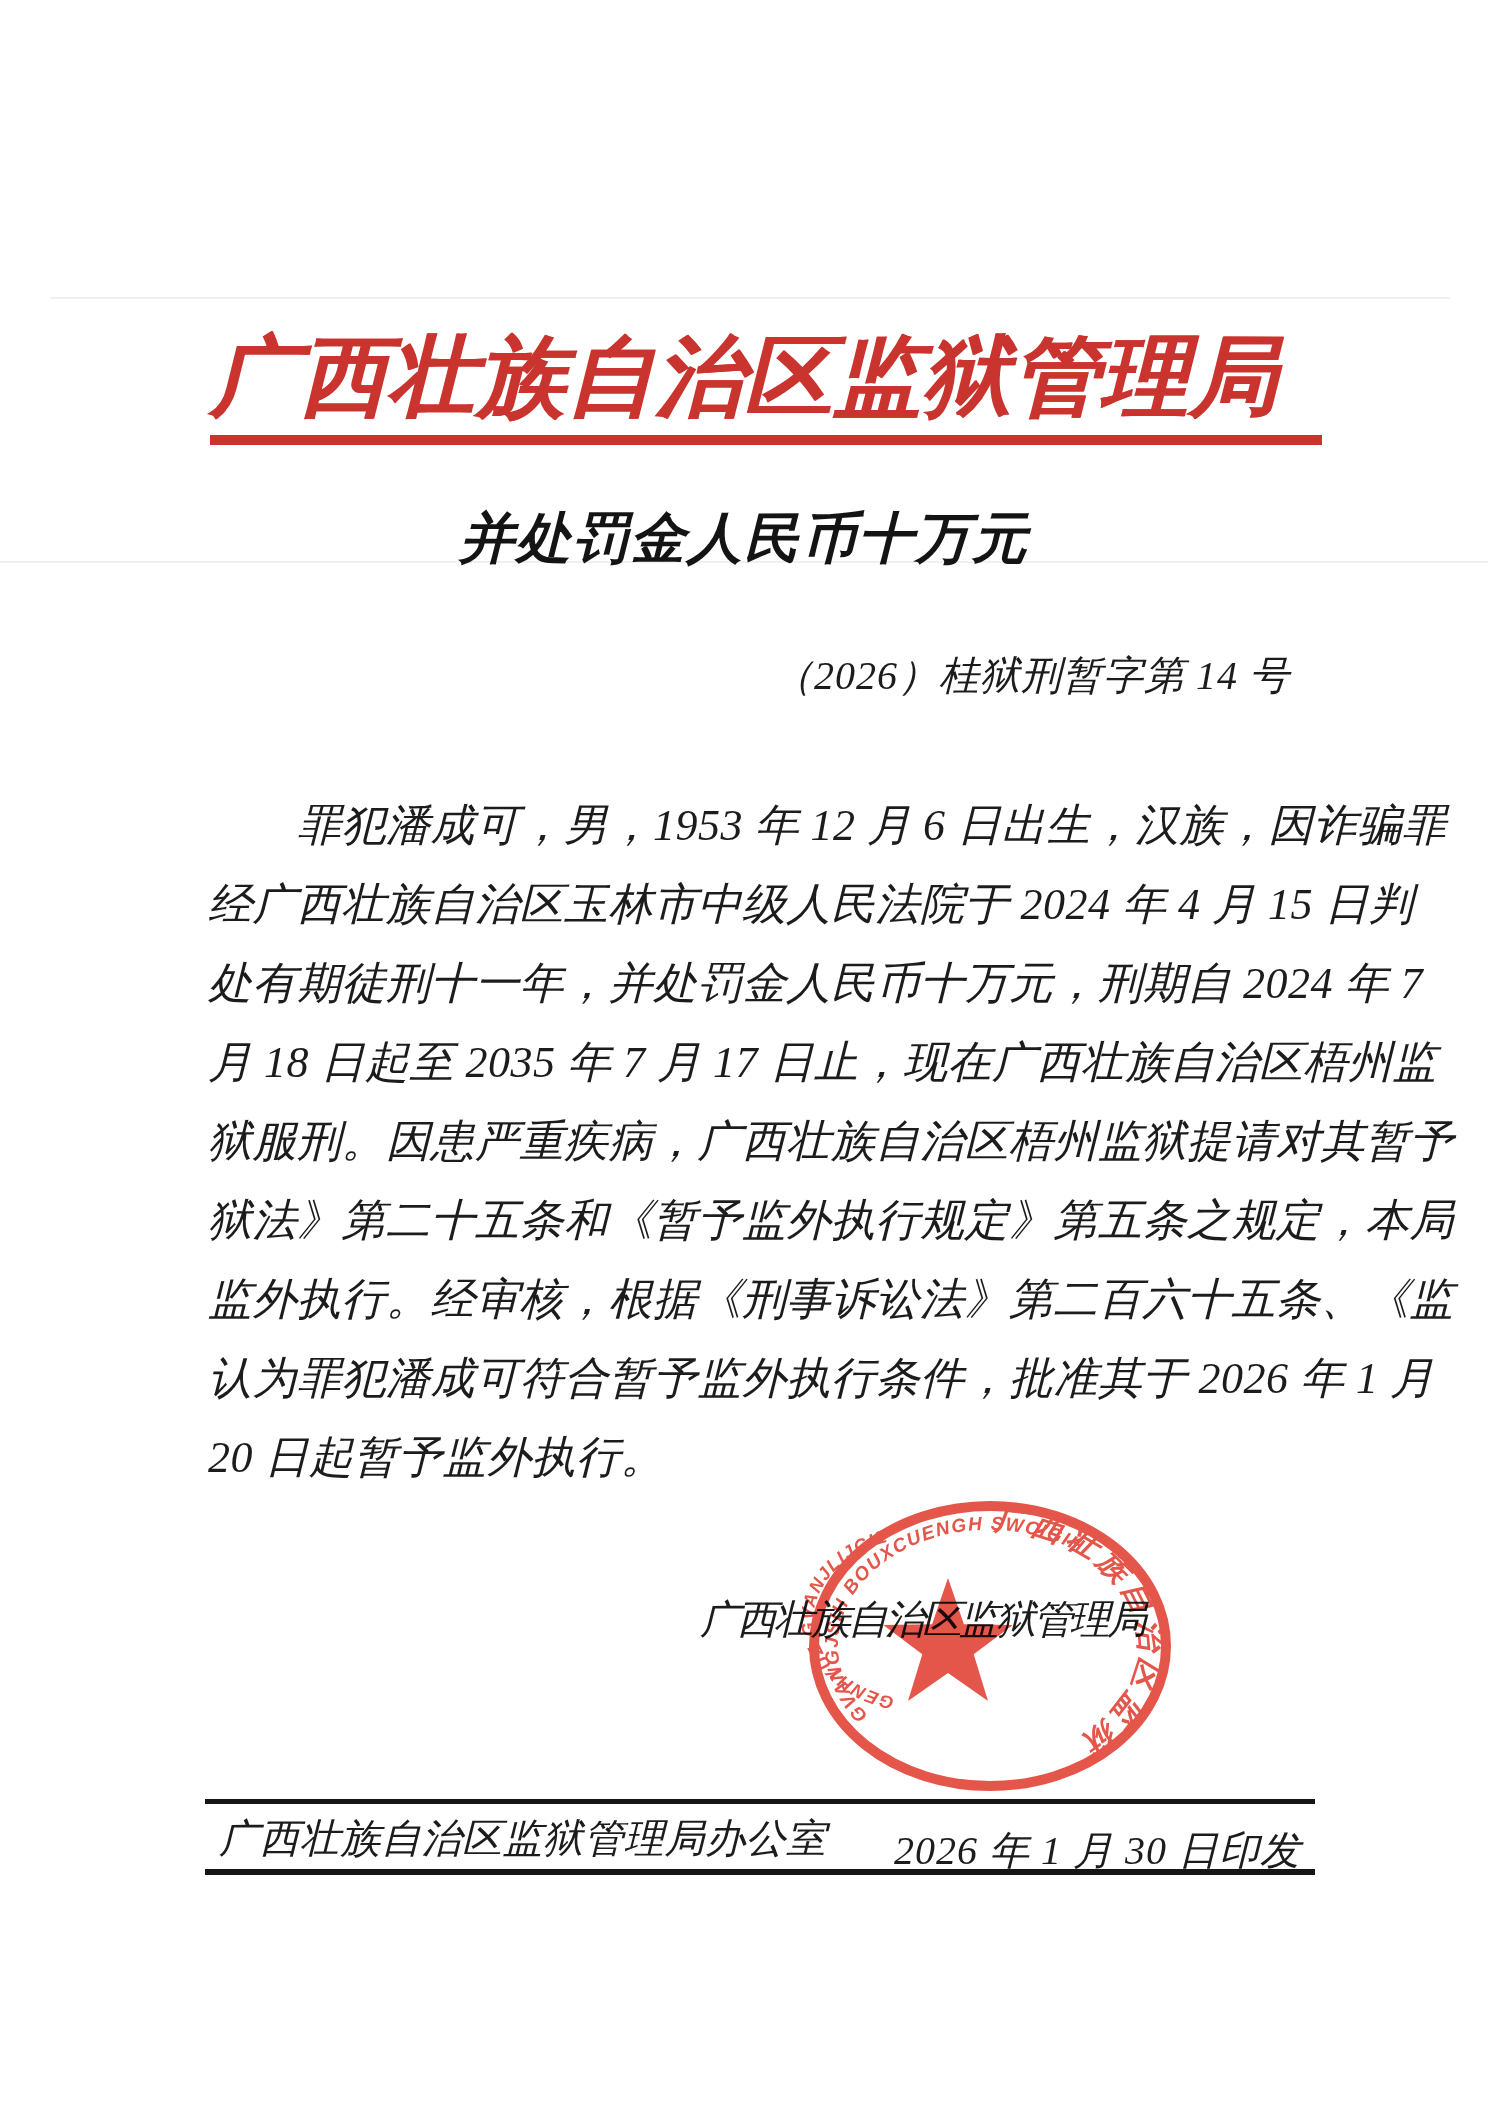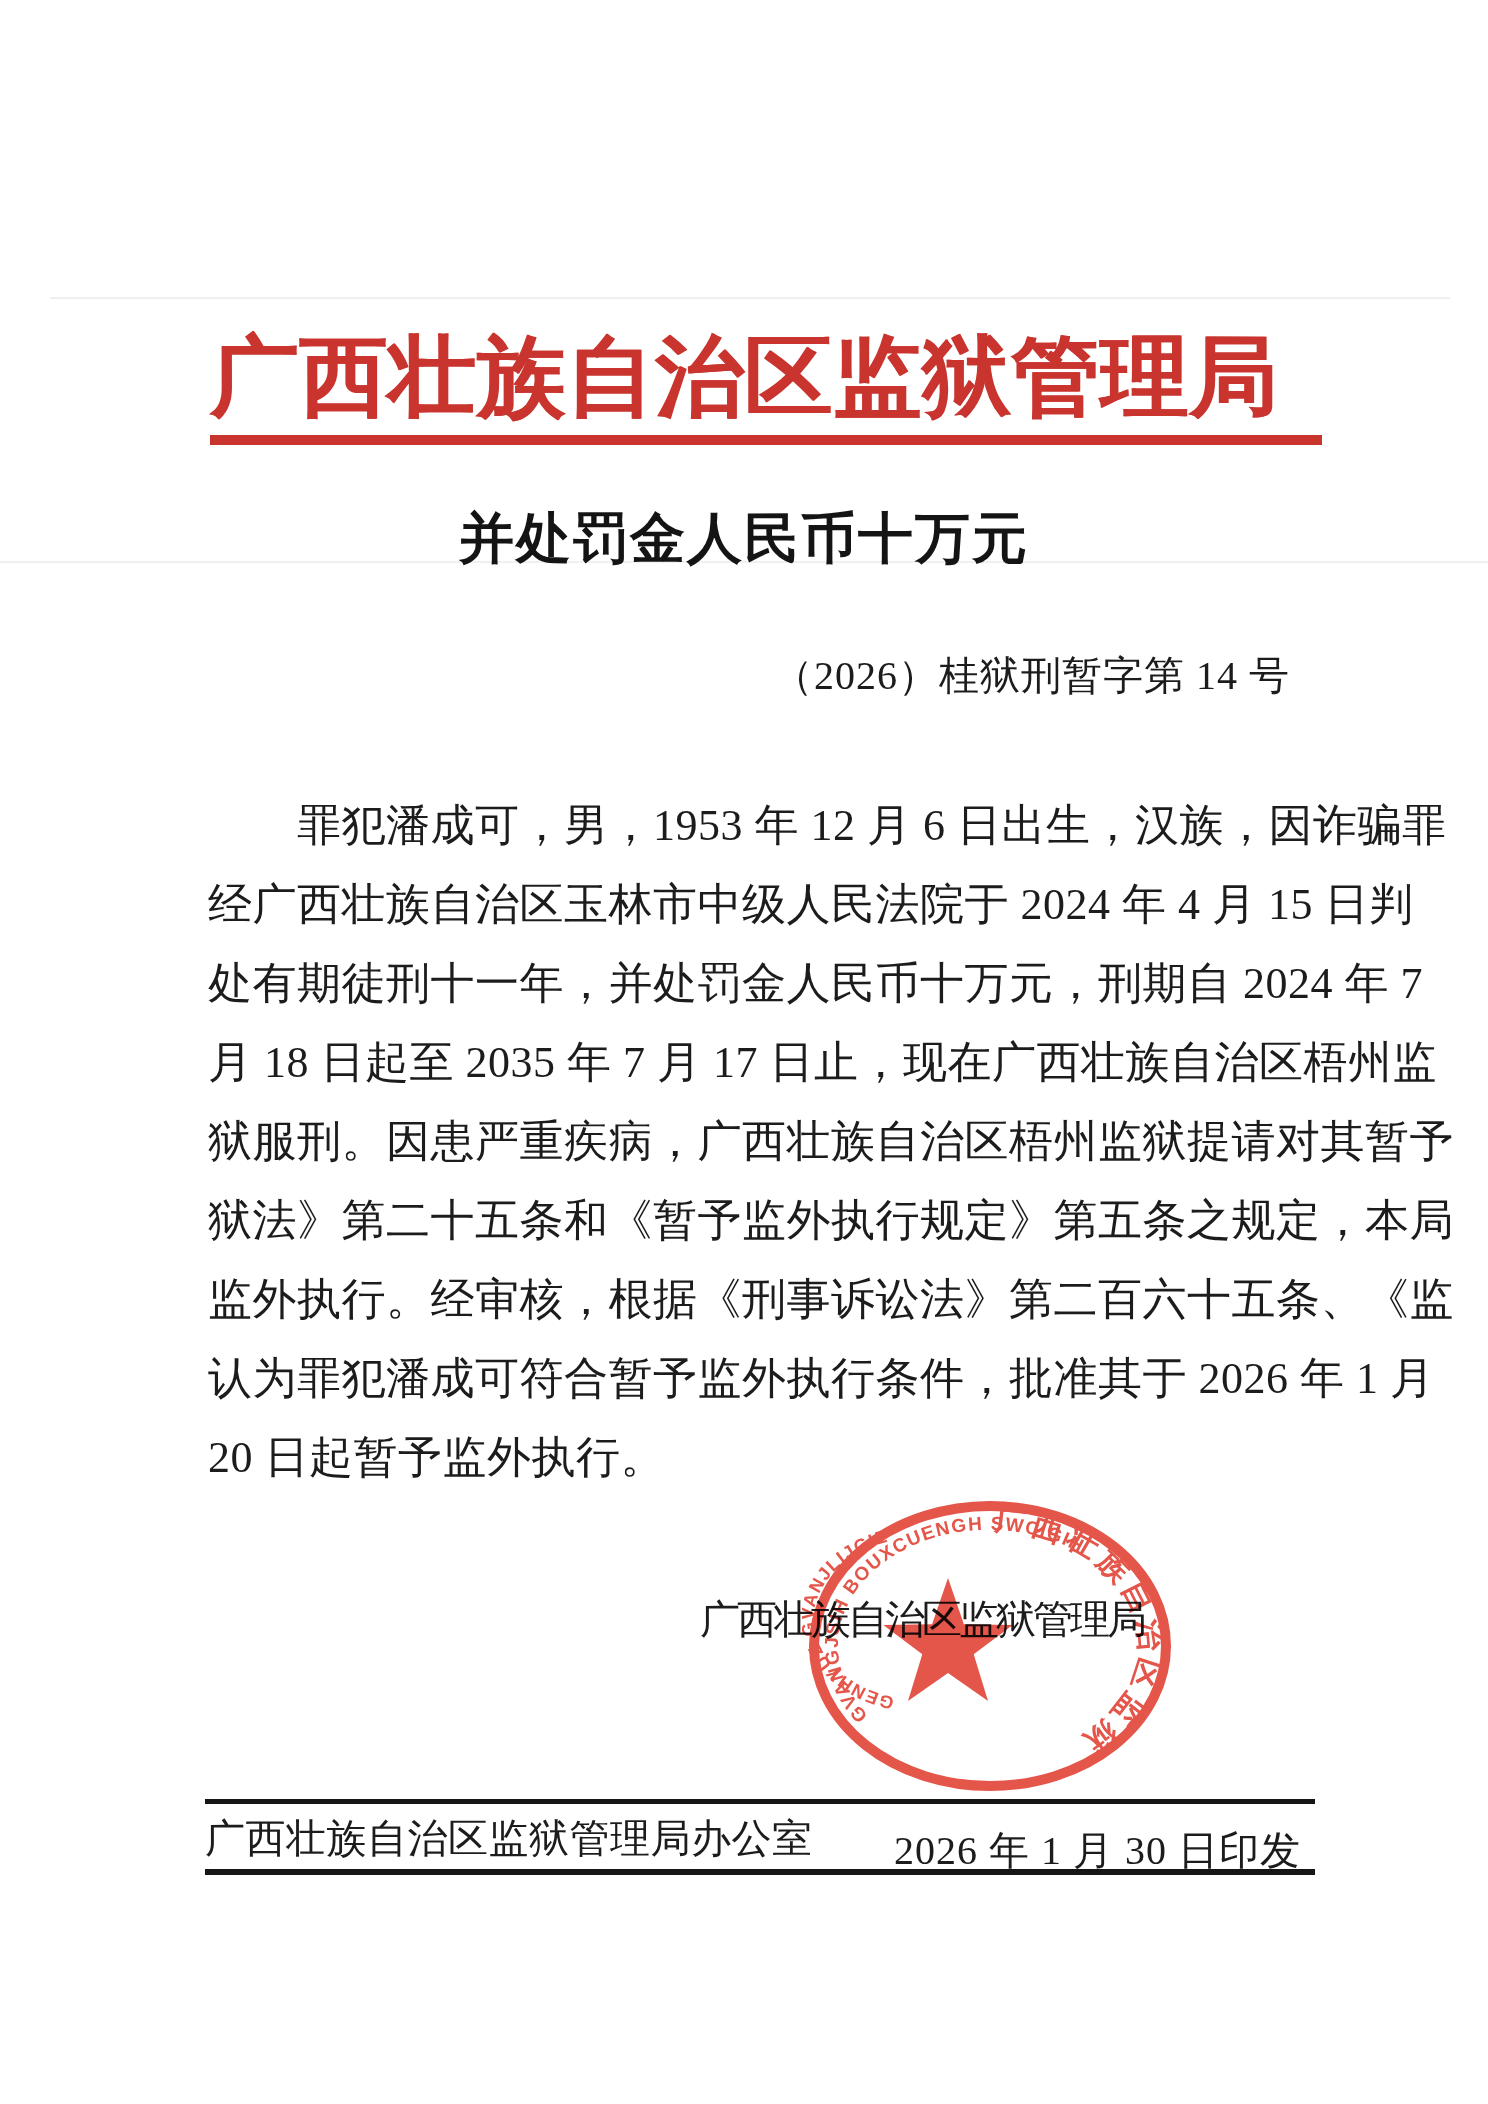--- a/index.html
+++ b/index.html
@@ -3,20 +3,21 @@
 <meta charset="utf-8">
 <style>
   html,body{margin:0;padding:0;background:#ffffff;}
   #page{
     position:relative;
     width:1488px;height:2104px;
     background:#ffffff;
     overflow:hidden;
     font-family:"Liberation Serif","DejaVu Serif",serif;
     color:#1c1c1c;
+    font-style:italic;
   }
   .abs{position:absolute;}
   
   .scan-line{position:absolute;height:2px;background:#f0f0f0;}
 
   
   .org-header{
     top:326px;left:0;width:1488px;
     text-align:center;
     font-size:88px;font-weight:900;
@@ -93,21 +94,21 @@
     top:1799px;left:205px;width:1110px;height:5px;background:#161616;
   }
   .footer-rule-bottom{
     top:1869px;left:205px;width:1110px;height:6px;background:#161616;
   }
   .footer-row{
     top:1814px;left:205px;width:1110px;height:50px;
     font-size:40px;line-height:50px;color:#1c1c1c;
   }
   .footer-issuer{
-    position:absolute;left:0;top:0;
+    position:absolute;left:14px;top:0;
     letter-spacing:0.5px;white-space:nowrap;
   }
   .footer-printdate{
     position:absolute;right:14px;top:12px;
     letter-spacing:1px;white-space:nowrap;text-align:center;
   }
 </style>
 </head>
 <body>
 

